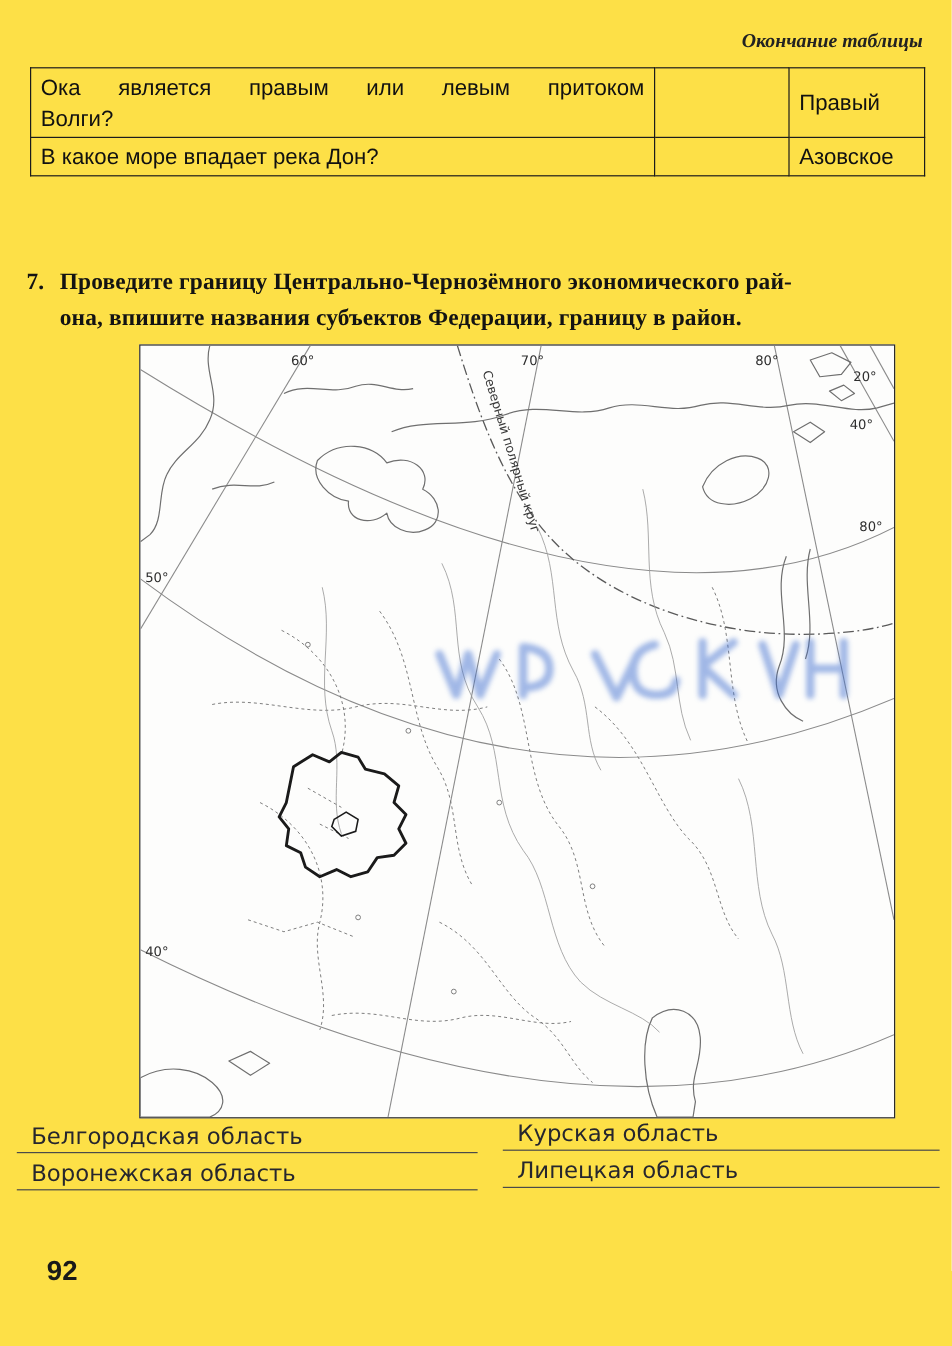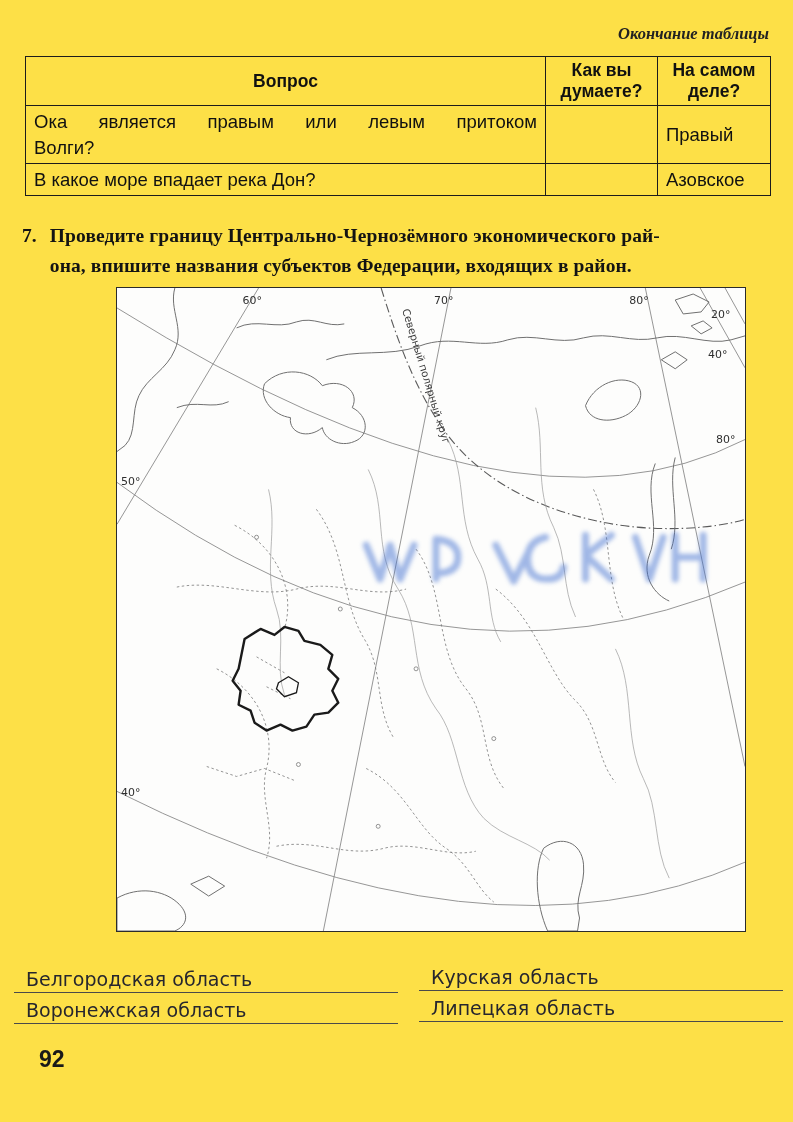--- a/index.html
+++ b/index.html
@@ -57,21 +57,21 @@
   .maplbl { font-family:"DejaVu Sans", sans-serif; font-size:11px; fill:#2e2e2e; }
   .maplbl-small { font-family:"DejaVu Sans", sans-serif; font-size:10.5px; fill:#3a3a3a; }
   .wm { stroke:#4472d0; stroke-width:7; fill:none; opacity:0.5; stroke-linecap:round; stroke-linejoin:round; }
 
   
   .ans {
     position:absolute; height:27px;
     border-bottom:1.5px solid #4a4a4a;
     font-family:"DejaVu Sans", sans-serif;
     font-size:19px; color:#26262e;
-    display:flex; align-items:flex-end; padding:0 0 2px 12px;margin-top:32px;
+    display:flex; align-items:flex-end; padding:0 0 2px 12px;
   }
 
   .pagenum {
     position:absolute; left:39px; top:1046px;
     font-size:23px; font-weight:bold; color:#191919;
   }
 </style>
 </head>
 <body>
 
@@ -79,43 +79,38 @@
 
   <div class="caption">Окончание таблицы</div>
 
   <table class="qtable">
     <colgroup>
       <col style="width:520px">
         <col style="width:112px">
         <col style="width:113px">
     </colgroup>
     <tbody>
-        <tr>
-      <th>Вопрос</th>
-      <th>Как вы думаете?</th>
-      <th>На самом деле?</th>
-    </tr>
     <tr>
       <td class="q-wide">Ока является правым или левым притоком Волги?</td>
       <td></td>
       <td class="fact-cell">Правый</td>
     </tr>
     <tr class="row2">
       <td>В какое море впадает река Дон?</td>
       <td></td>
       <td class="fact-cell">Азовское</td>
     </tr>
   </tbody>
     </table>
 
   <div class="task">
     <span class="task-num">7.</span>
     <span class="task-text">
       <span>Проведите границу Центрально-Чернозёмного экономического рай-</span><br>
-      <span>она, впишите названия субъектов Федерации, входящих в район.</span>
+      <span>она, впишите названия субъектов Федерации, границу в район.</span>
     </span>
   </div>
 
   <div class="map-frame">
     <svg viewBox="0 0 630 645" xmlns="http://www.w3.org/2000/svg">
       <defs>
         <filter id="wblur" x="-30%" y="-30%" width="160%" height="160%">
           <feGaussianBlur stdDeviation="2.3"></feGaussianBlur>
         </filter>
       </defs>

